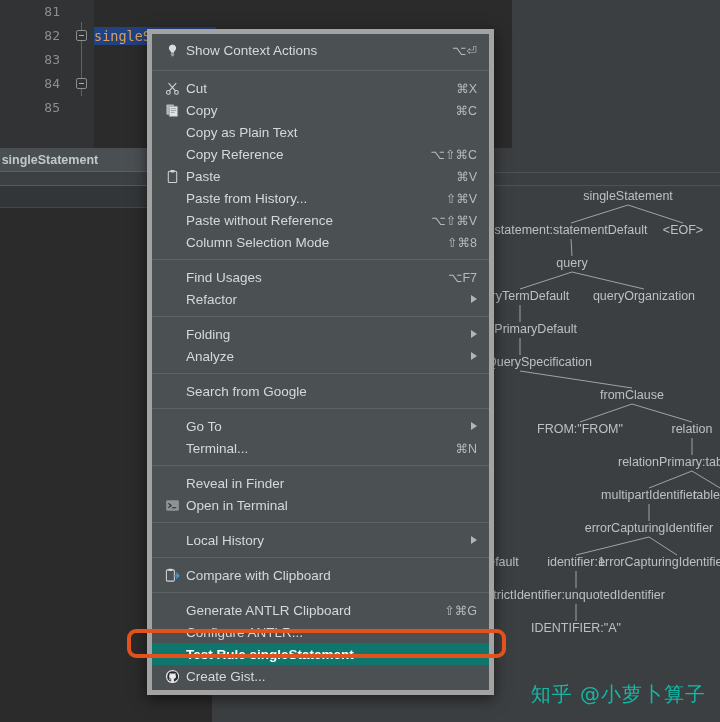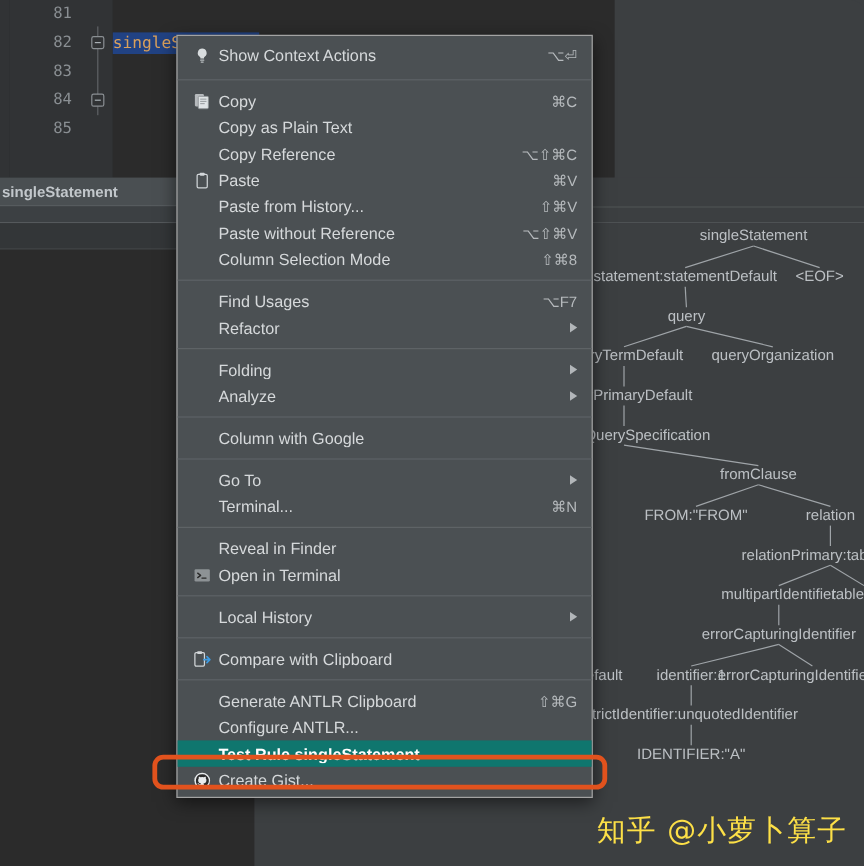--- a/index.html
+++ b/index.html
@@ -103,21 +103,21 @@
   
   .rail {
     position:absolute; left:150px; top:186px; width:62px; bottom:62px; background:#3c3f41;
   }
   .rail .seg { position:absolute; left:0; width:62px; height:1px; background:#585c5f; }
 
   
   .ctxmenu {
     position:absolute; left:147px; top:29px; width:347px;
     background:#4b5053;
-    border:1px solid #a3a3a3;
+    border:5px solid #a3a3a3;
     box-shadow:0 4px 14px rgba(0,0,0,.55);
     padding:0; z-index:40;
   }
   .mi {
     position:relative; display:flex; align-items:center;
     height:22px; padding:0 12px 0 10px;
     color:#d6d9db; font-size:13.5px; white-space:nowrap; cursor:default;
   }
   .mi .ico {
     width:20px; min-width:20px; height:16px; margin-right:4px;
@@ -139,21 +139,21 @@
 
   
   .ring {
     position:absolute; left:127px; top:629px; width:379px; height:29px;
     border:4px solid #e1521d; border-radius:9px; z-index:60; pointer-events:none;
   }
 
   
   .wm {
     position:absolute; right:14px; bottom:14px;
-    color:#fde047; font-size:24px; letter-spacing:1px;
+    color:#14b8a6; font-size:20px; letter-spacing:1px;
     font-family:"DejaVu Sans", sans-serif; z-index:70;
   }
 </style>
 </head>
 <body>
 
 <div id="root">
 
   <div class="editor">
     <div class="gutter"></div>
@@ -252,20 +252,31 @@
           </span>
           <span class="lbl">Show Context Actions</span>
           <span class="acc">⌥⏎</span>
         </div>
       </div>
       <div class="msep"></div>
       <div class="mgroup">
         <div class="mi">
           <span class="ico">
             <svg width="15" height="15" viewBox="0 0 16 16">
+              <circle cx="3.6" cy="12.2" r="2" fill="none" stroke="#d2d6d9" stroke-width="1.1"></circle>
+              <circle cx="12.2" cy="12.2" r="2" fill="none" stroke="#d2d6d9" stroke-width="1.1"></circle>
+              <path d="M4.4 10.8 12 2.2M11.4 10.8 3.8 2.2" stroke="#d2d6d9" stroke-width="1.1" fill="none"></path>
+            </svg>
+          </span>
+          <span class="lbl">Cut</span>
+          <span class="acc">⌘X</span>
+        </div>
+        <div class="mi">
+          <span class="ico">
+            <svg width="15" height="15" viewBox="0 0 16 16">
               <rect x="1.5" y="1.5" width="8" height="11" rx="1" fill="#b6babd"></rect>
               <rect x="4.5" y="3.5" width="9" height="11" rx="1" fill="#dfe3e5" stroke="#8d9295" stroke-width=".8"></rect>
               <path d="M6.2 6h5.6M6.2 8h5.6M6.2 10h4" stroke="#8d9295" stroke-width=".8"></path>
             </svg>
           </span>
           <span class="lbl">Copy</span>
           <span class="acc">⌘C</span>
         </div>
         <div class="mi">
           <span class="ico"></span>
@@ -325,21 +336,21 @@
         <div class="mi">
           <span class="ico"></span>
           <span class="lbl">Analyze</span>
           <span class="arrow"></span>
         </div>
       </div>
       <div class="msep"></div>
       <div class="mgroup">
         <div class="mi">
           <span class="ico"></span>
-          <span class="lbl">Column with Google</span>
+          <span class="lbl">Search from Google</span>
         </div>
       </div>
       <div class="msep"></div>
       <div class="mgroup">
         <div class="mi">
           <span class="ico"></span>
           <span class="lbl">Go To</span>
           <span class="arrow"></span>
         </div>
         <div class="mi">

